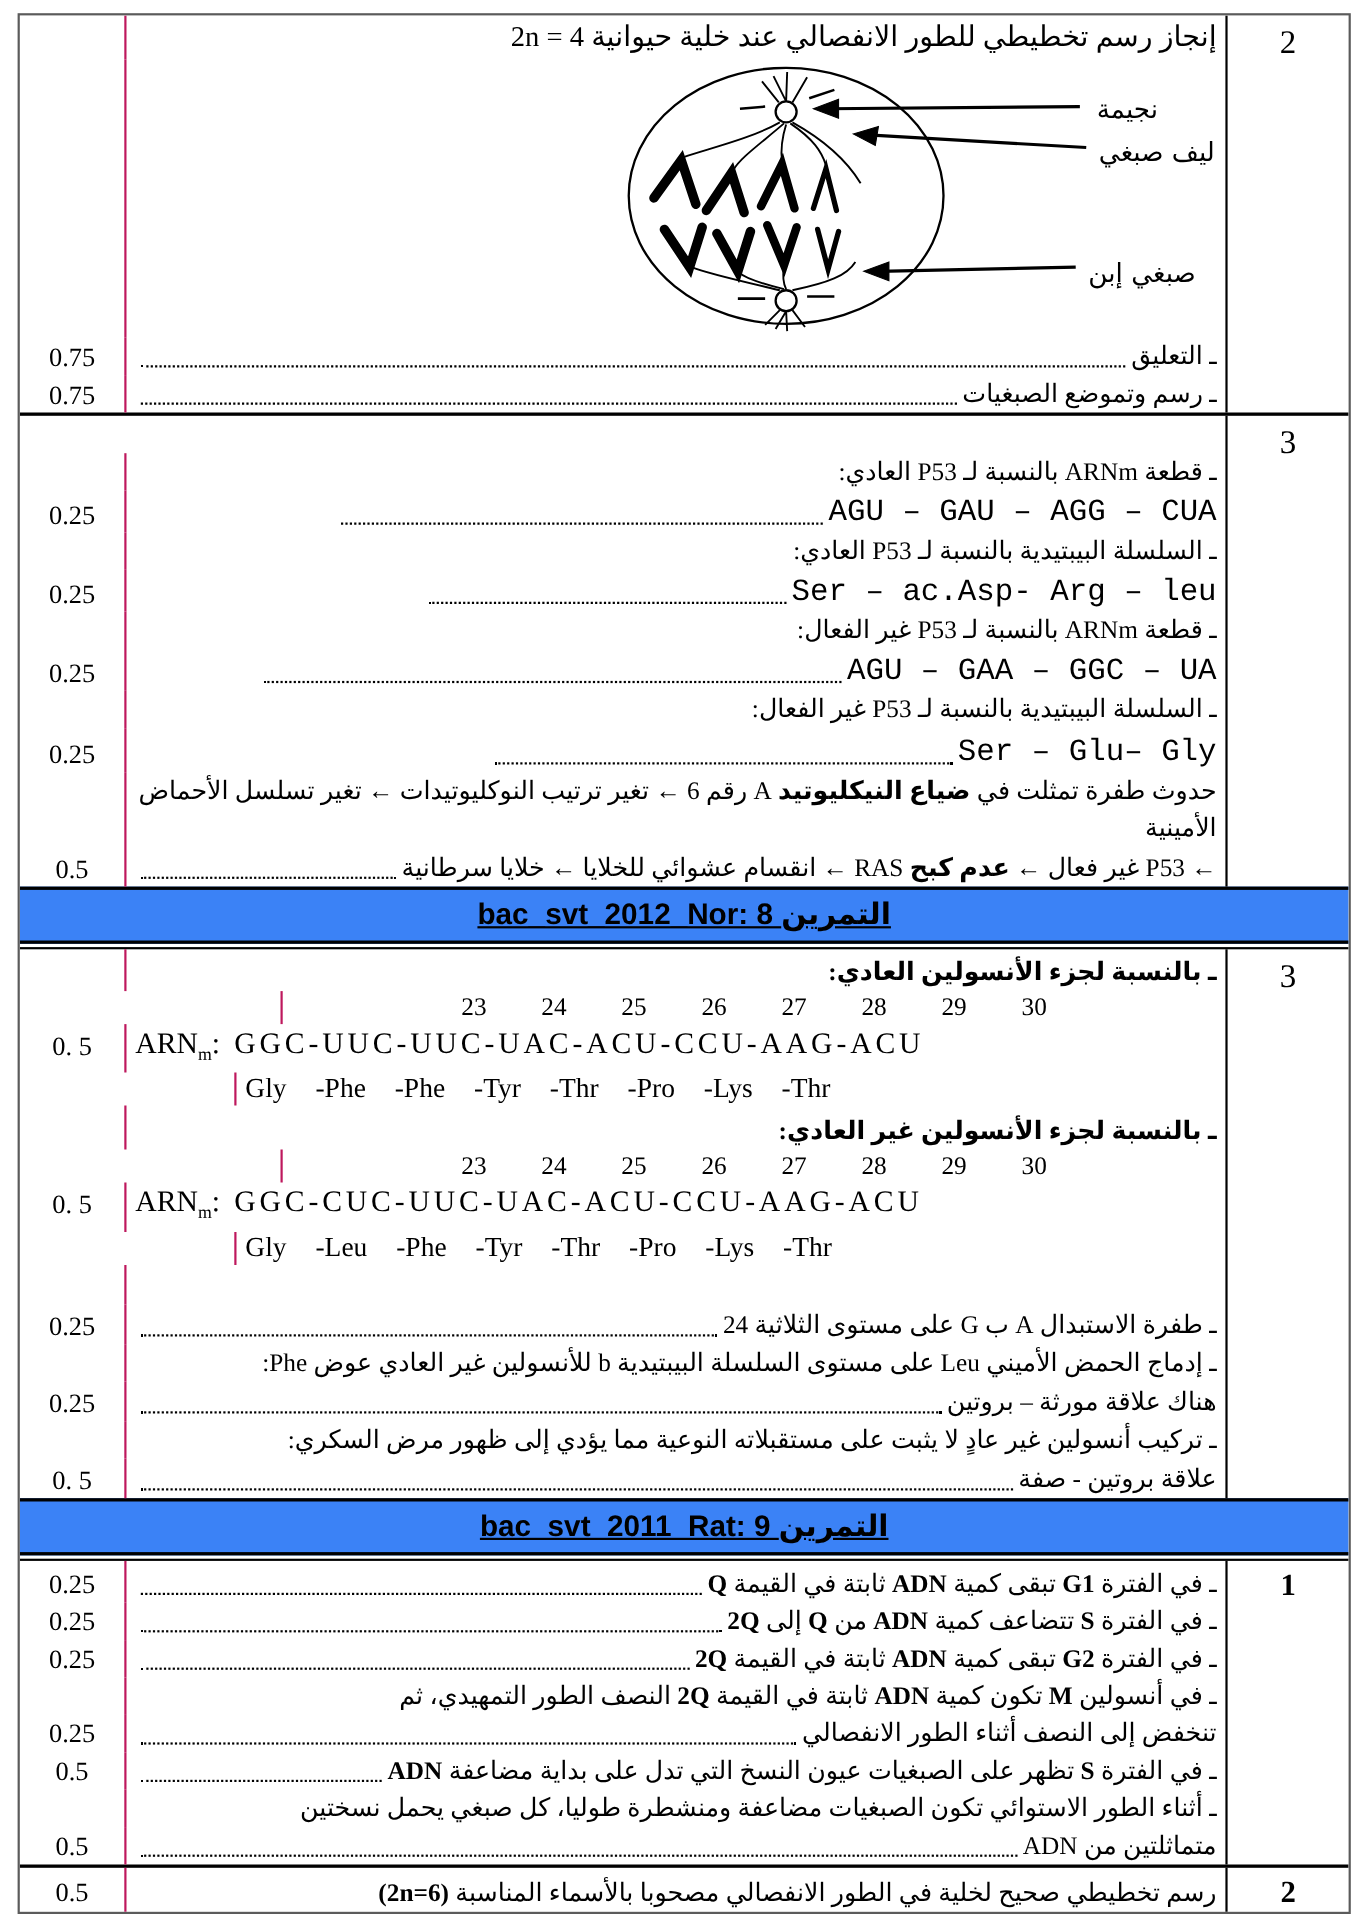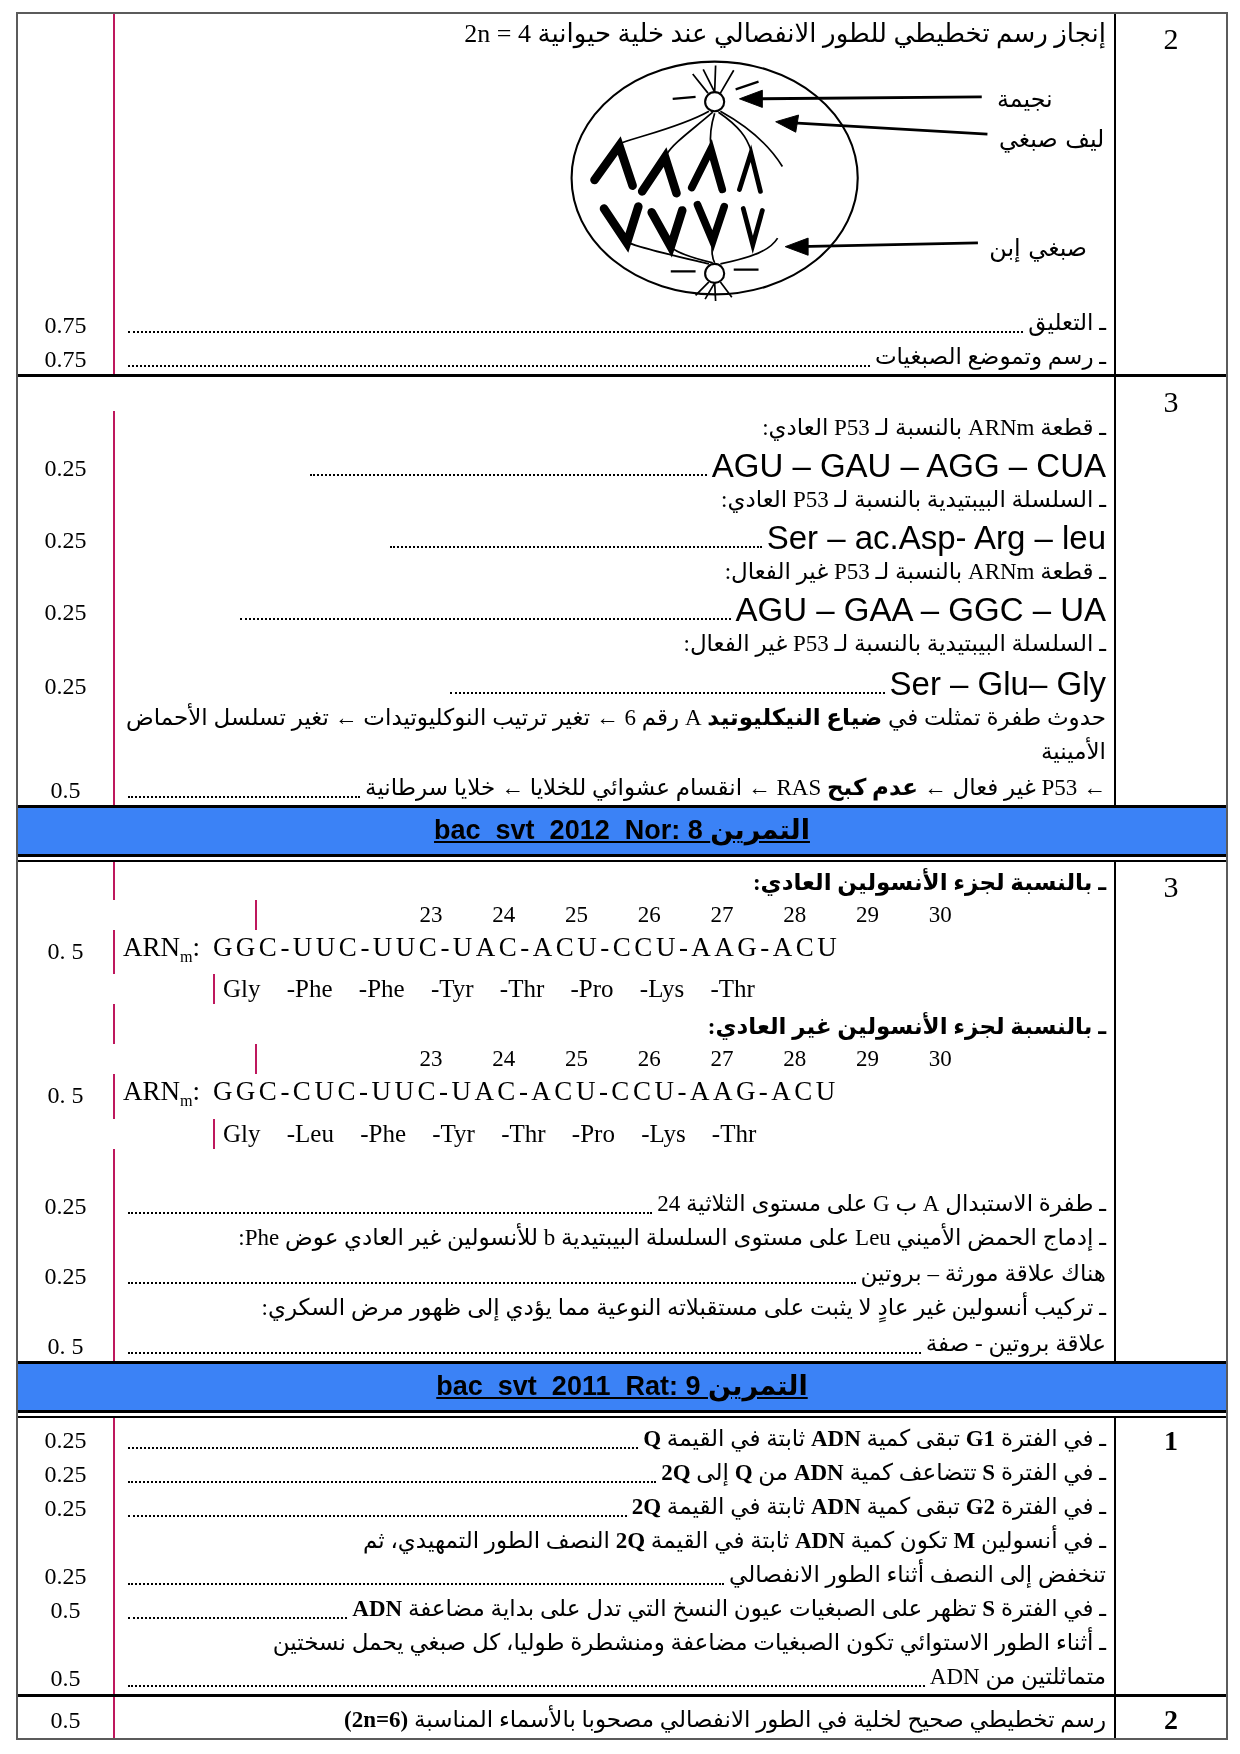--- a/index.html
+++ b/index.html
@@ -8,21 +8,21 @@
   .sec{display:grid;grid-template-columns:95px 1fr 112px;}
   .sec .num{grid-column:3;grid-row:1/span 60;border-left:2px solid #000;font:30px/1.1 "Liberation Serif",serif;text-align:center;padding-top:8px;}
   .sec .num.bold{font-weight:bold;font-size:28px;}
   .sec .sc{grid-column:1;font:24px/30px "Liberation Serif",serif;text-align:center;padding-top:4px;}
   .sec .ln{grid-column:2;border-left:2px solid #be185d;padding:0 8px 0 8px;min-height:10px;}
   .ar{direction:rtl;text-align:right;font-size:23px;line-height:34px;font-family:"Liberation Serif","DejaVu Sans",serif;}
   .b{font-weight:bold;}
   .flexline{display:flex;direction:rtl;align-items:flex-end;font-size:23px;line-height:34px;}
   .flexline .t{white-space:nowrap;}
   .dots{flex:1 1 auto;border-bottom:2.5px dotted #000;margin:0 5px 7px 5px;min-width:20px;}
-  .seqtext{direction:ltr;font-family:Liberation Sans, sans-serif;font-size:33px;}
+  .seqtext{direction:ltr;font-family:Liberation Mono, monospace;font-size:28px;}
   .ltr{direction:ltr;text-align:left;}
   .posline{font:23px/30px "Liberation Serif",serif;word-spacing:44px;margin-left:142px;white-space:nowrap;text-align:center;}
   .codonrow{font:27px/34px "Liberation Serif",serif;white-space:nowrap;}
   .codons{letter-spacing:3.5px;margin-left:6px;}
   .aaline{font:25px/30px "Liberation Serif",serif;word-spacing:20px;margin-left:100px;white-space:nowrap;}
   .band{background:#3b82f6;border-top:3px solid #000;border-bottom:3px solid #000;text-align:center;padding:4px 0 6px 0;}
   .band .bt-text{font:bold 27px/36px "Liberation Sans","DejaVu Sans",sans-serif;text-decoration:underline;direction:ltr;}
   .sep25{border-top:3px solid #000;}
   .sep20{border-top:2px solid #000;}
   .gap3{margin-top:3px;}

